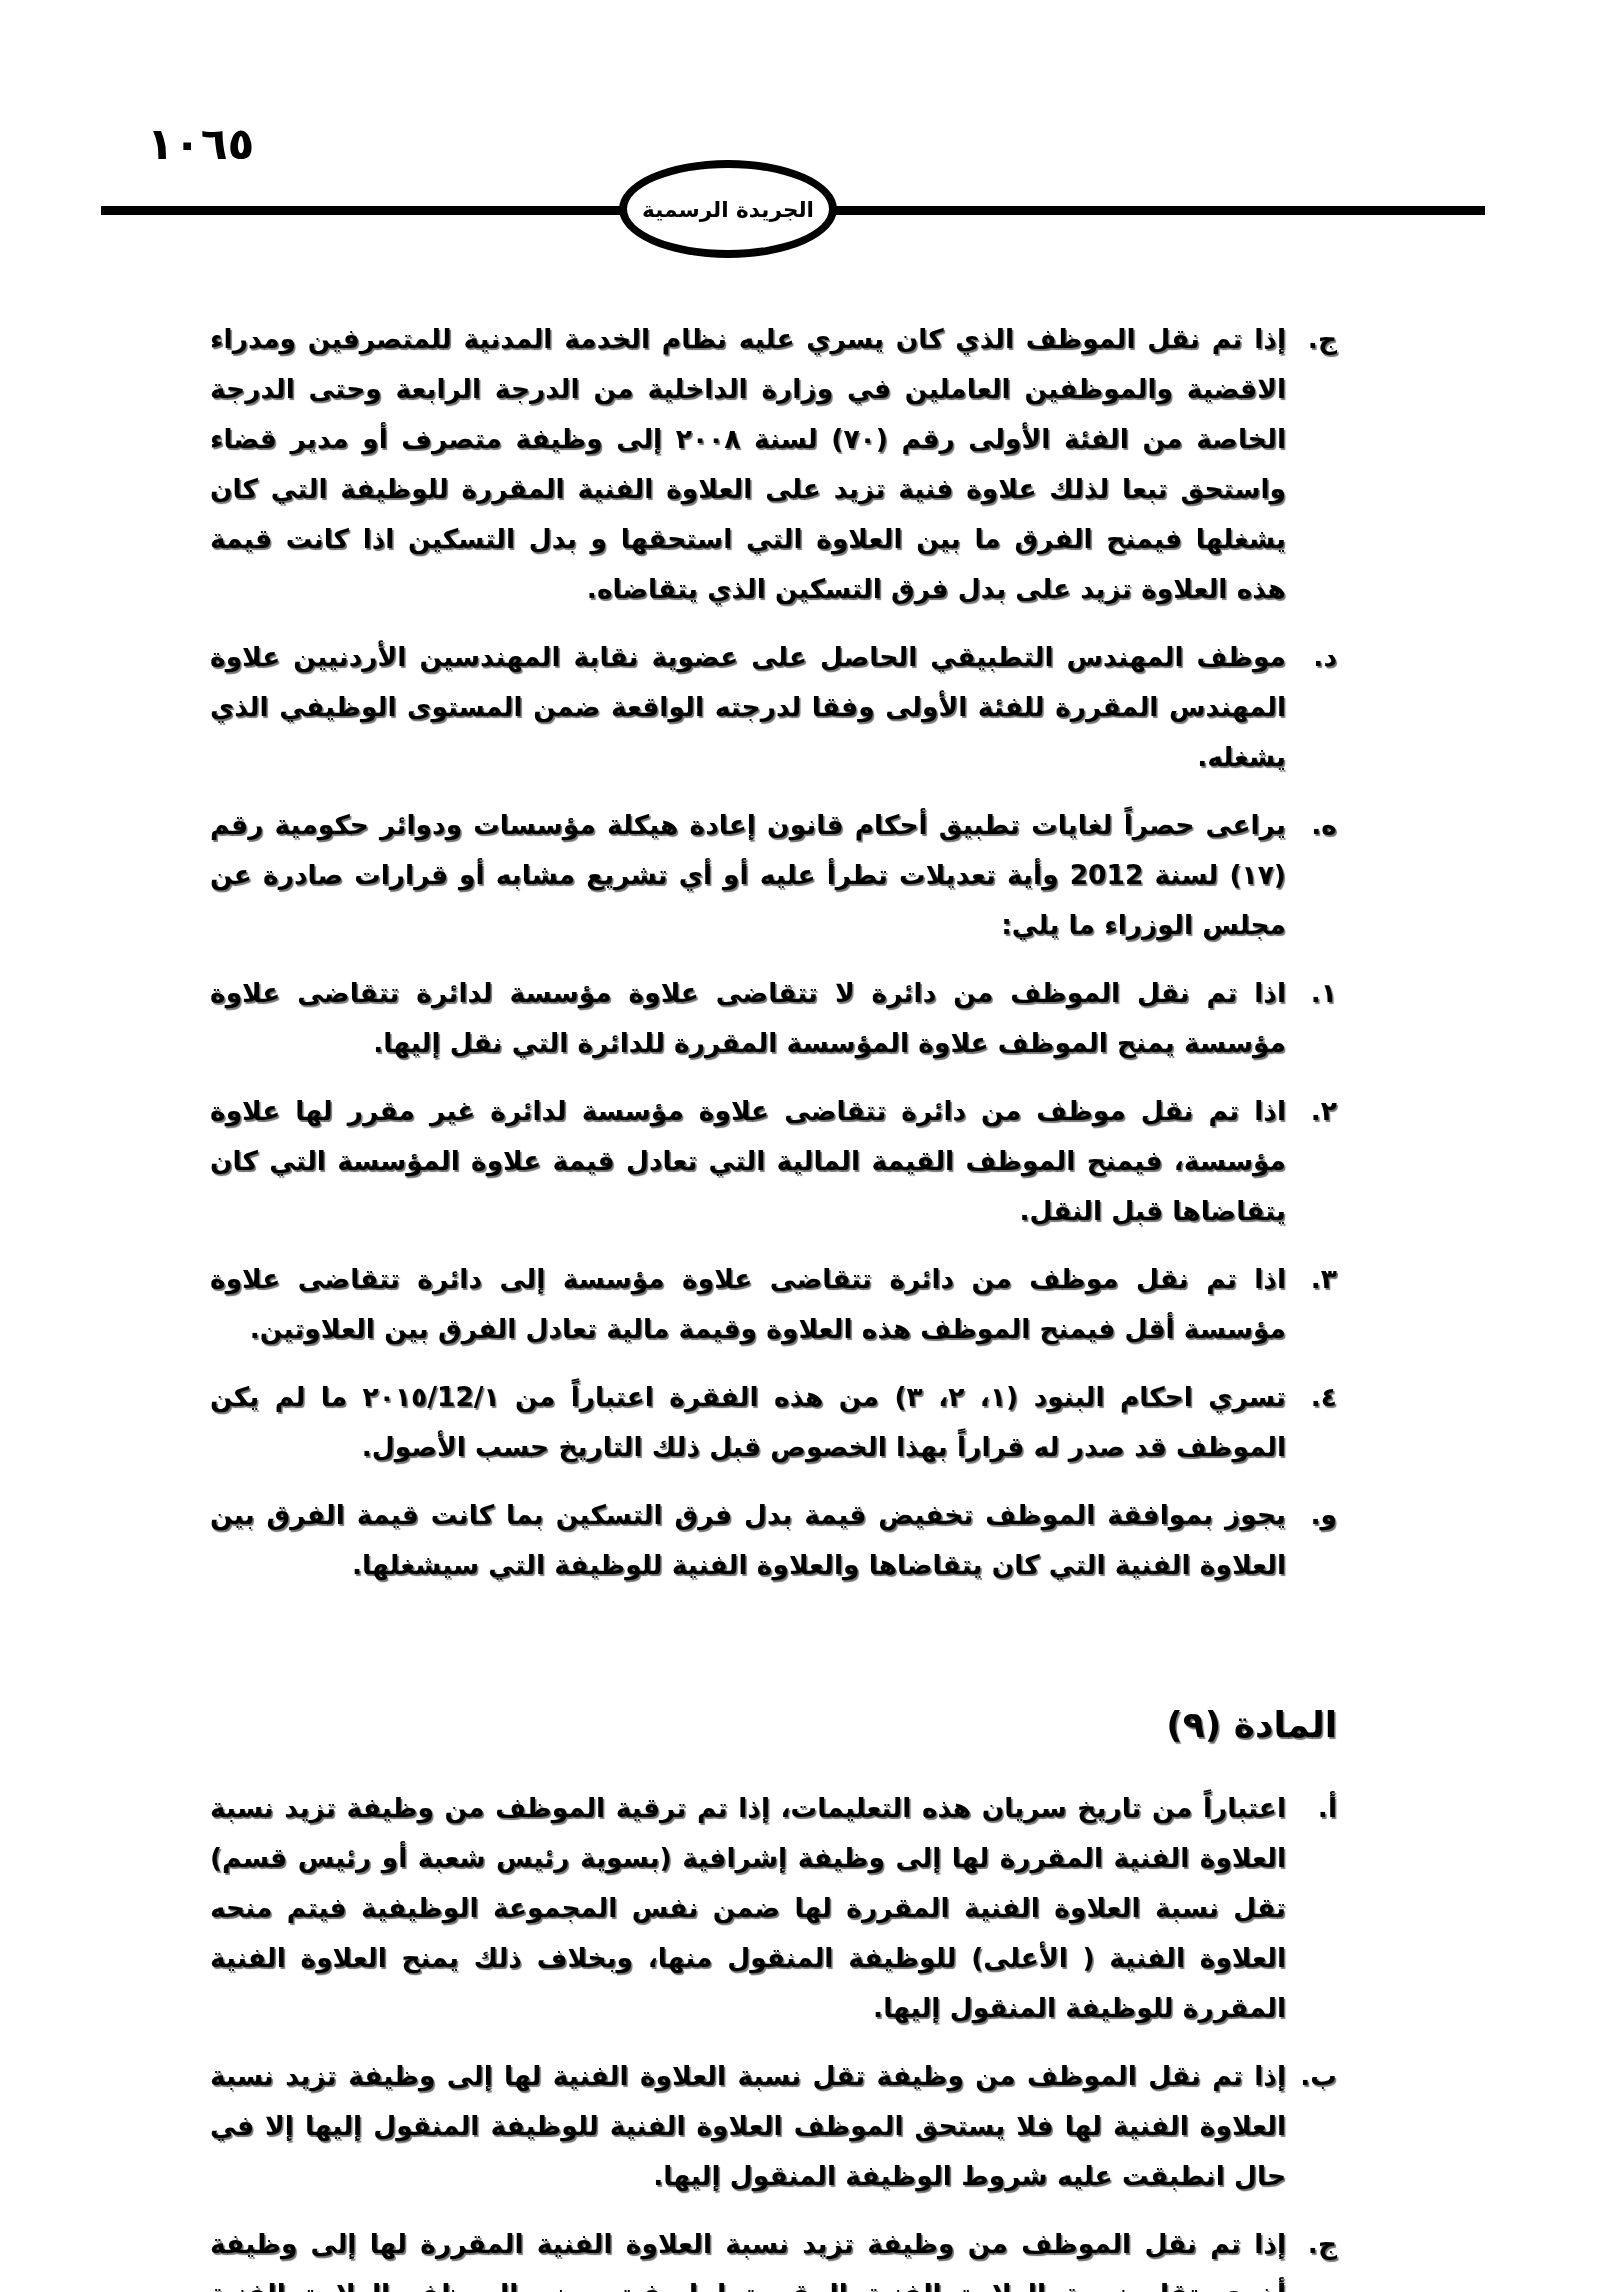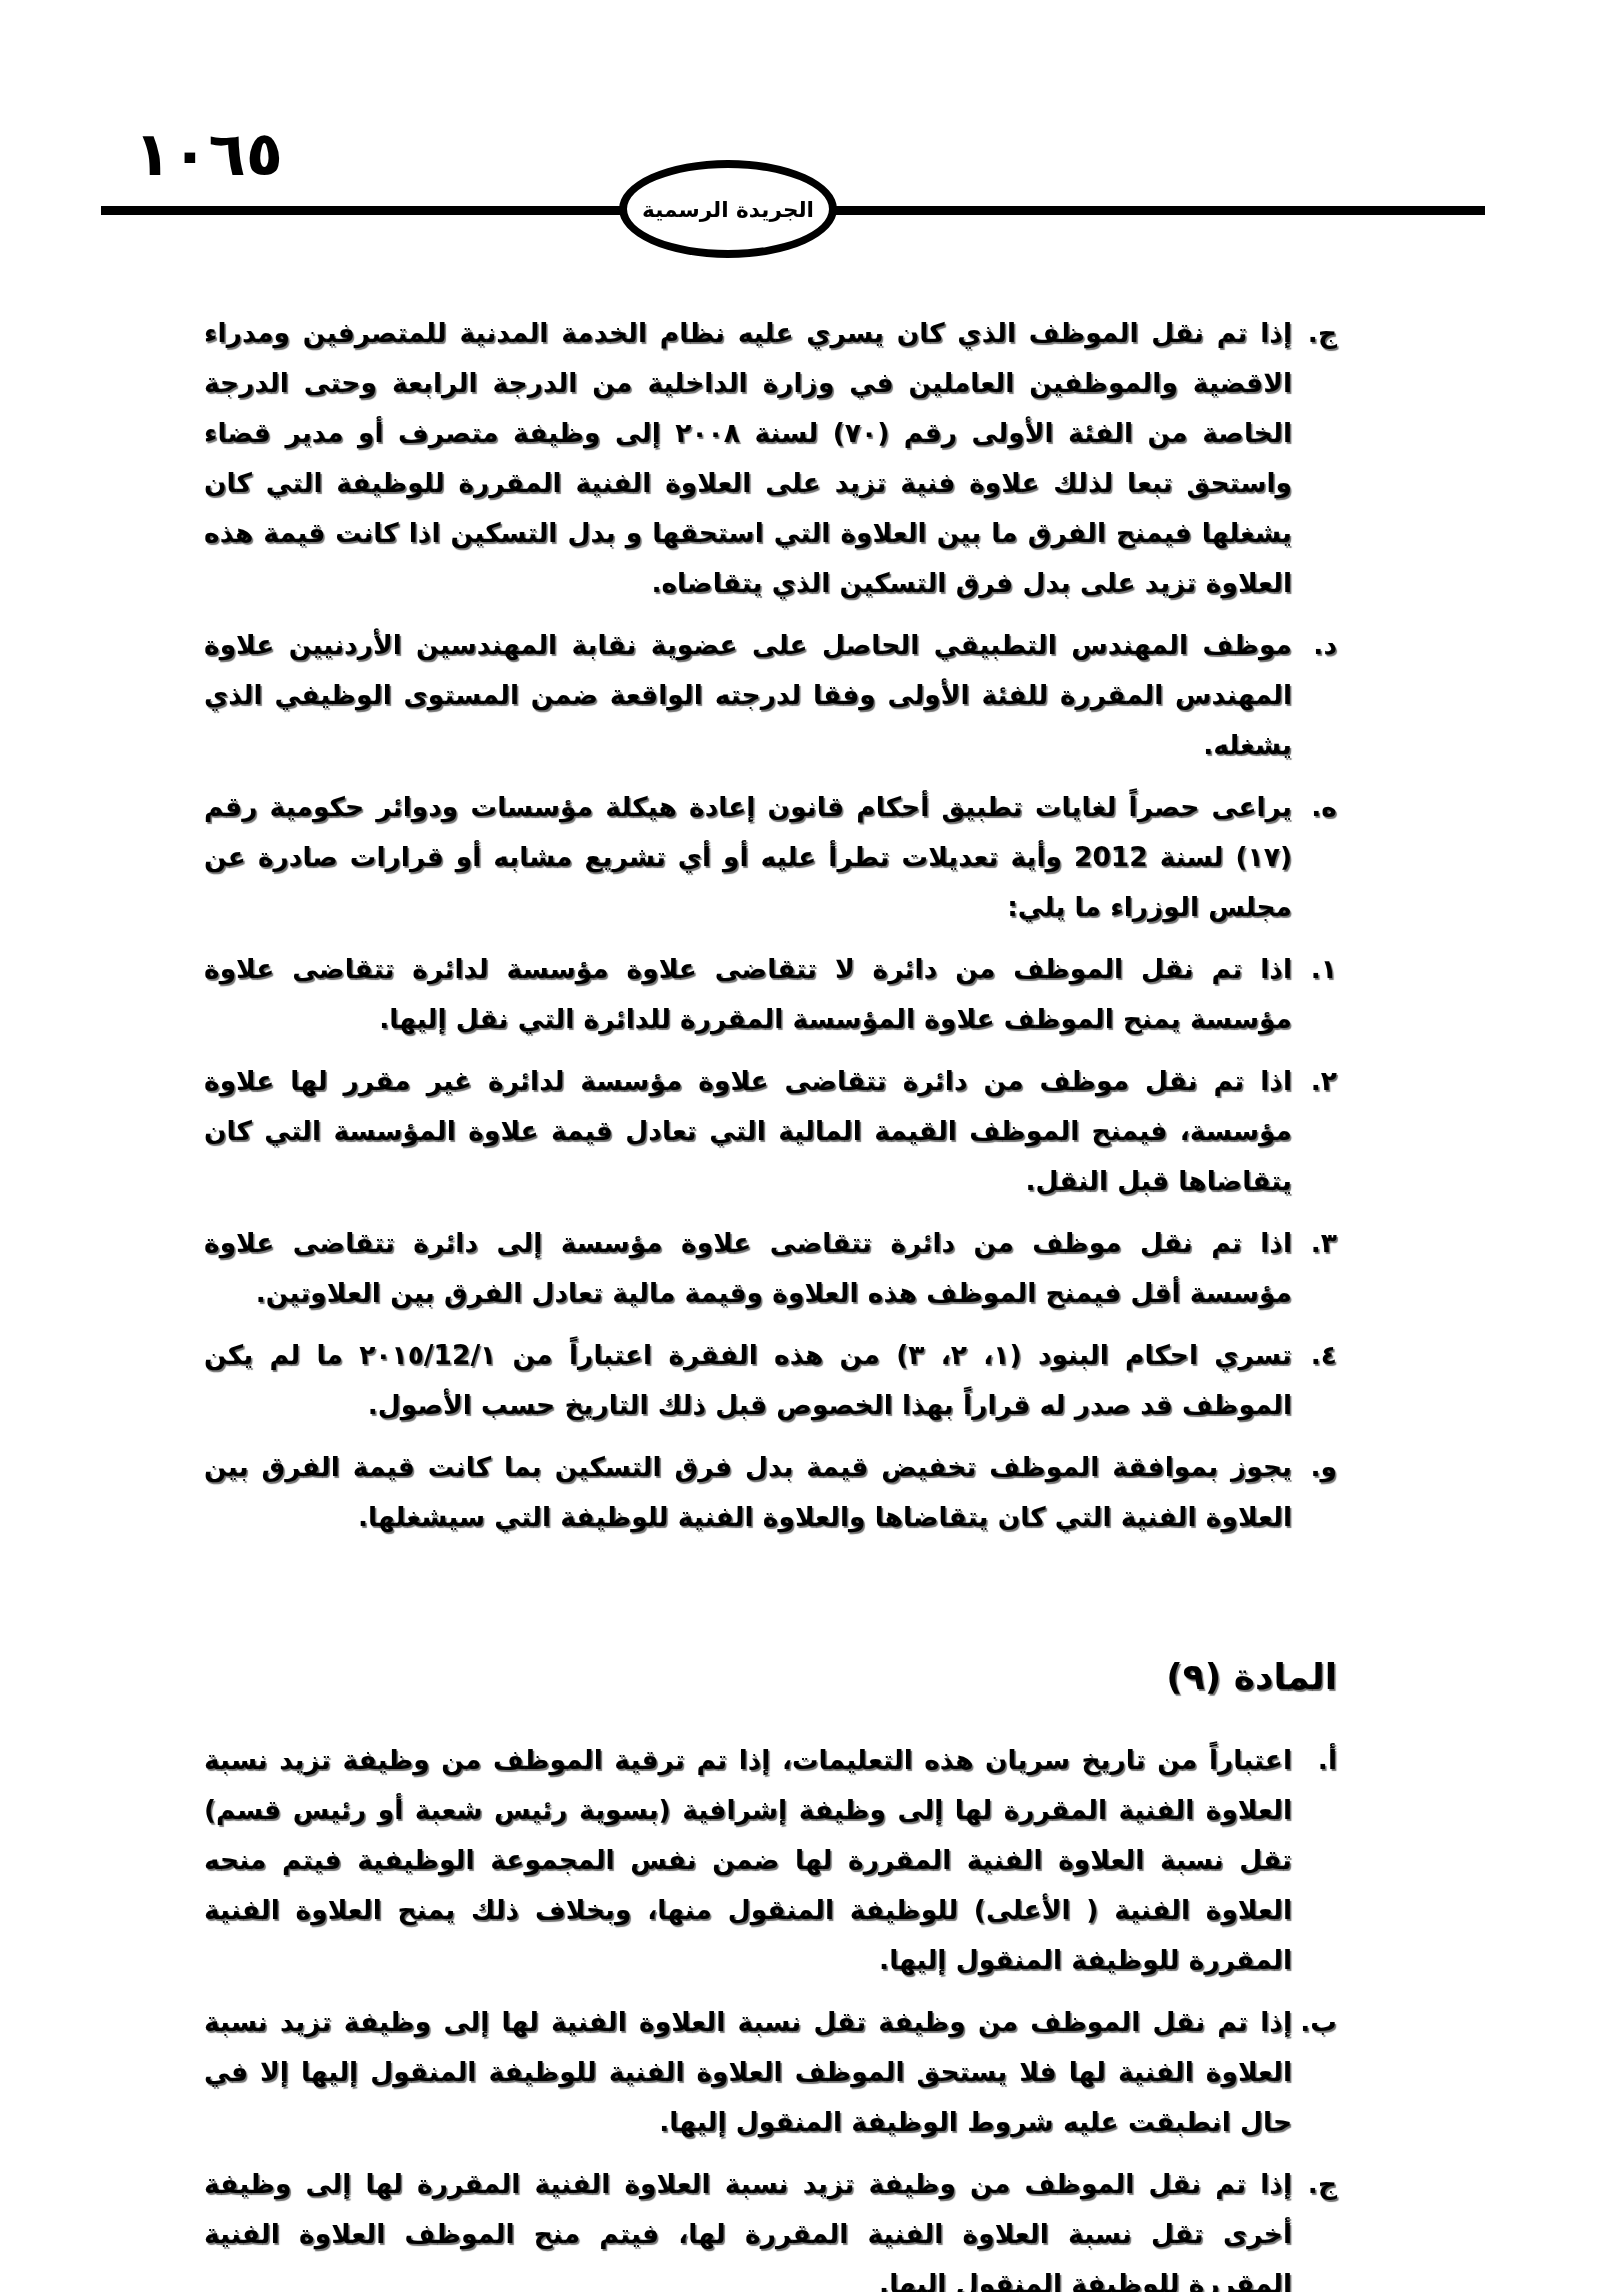--- a/index.html
+++ b/index.html
@@ -2,22 +2,22 @@
 <html><head>
 <meta charset="utf-8">
 <style>
   html, body { margin: 0; padding: 0; background: #ffffff; }
   body {
     width: 1621px; height: 2293px; position: relative; overflow: hidden;
     font-family: "DejaVu Sans", "Liberation Sans", sans-serif;
     color: #000000;
   }
   .page-number {
-    position: absolute; left: 134px; top: 118px;
-    font-size: 61px; font-weight: bold; letter-spacing: 2px;
+    position: absolute; left: 147px; top: 118px;
+    font-size: 44px; font-weight: bold; letter-spacing: 2px;
     font-family: "Liberation Sans", "DejaVu Sans", sans-serif;
     direction: rtl;
   }
   .header-rule {
     position: absolute; left: 101px; top: 206px; width: 1384px; height: 8.8px;
     background: #000000;
   }
   .header-oval {
     position: absolute; left: 619px; top: 160px; width: 218px; height: 98px;
     border: 8.8px solid #000000; border-radius: 50%; background: #ffffff;
@@ -42,21 +42,21 @@
   }
   .sub-item {
     position: relative; padding-right: 33px; margin: 0;
   }
   .sub-item .marker {
     position: absolute; right: 0; top: 0;
   }
   .article-heading {
     margin: 110px 0 33px 0; font-size: 36px;
   }
-  p.text { margin: 12px; text-align-last: right; }
+  p.text { margin: 18px; text-align-last: right; }
 </style>
 </head>
 <body>
 
 <div class="page-number">١٠٦٥</div>
 <div class="header-rule"></div>
 <div class="header-oval">
   <span>الجريدة الرسمية</span>
 </div>
 

